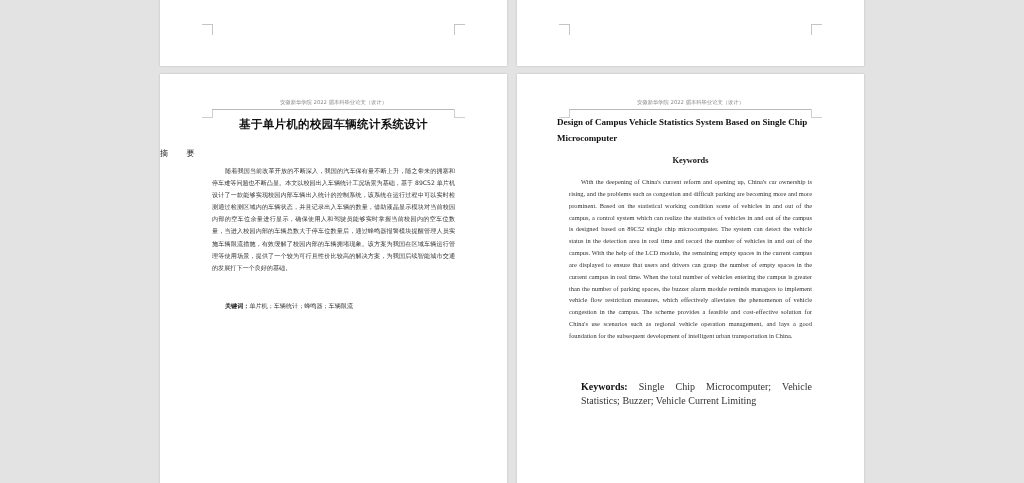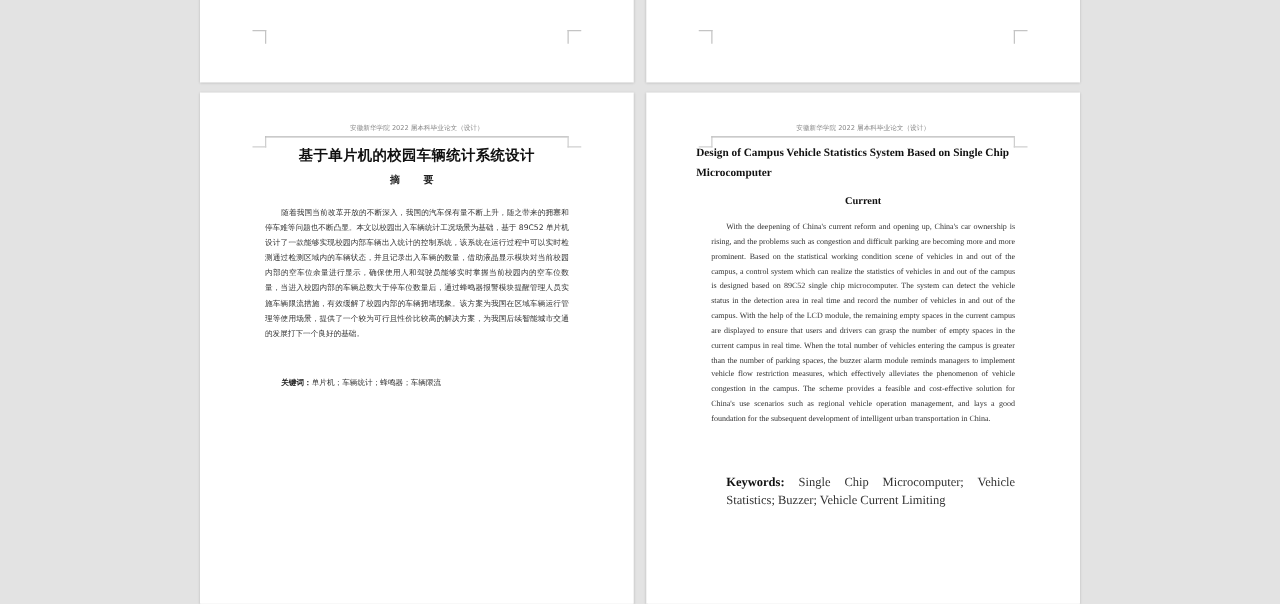--- a/index.html
+++ b/index.html
@@ -37,22 +37,22 @@
     .header-mark-l { position: absolute; left: 0; top: 14px; width: 10px; height: 8px; border-right: 1px solid #cfcfcf; border-bottom: 1px solid #cfcfcf; }
     .header-mark-r { position: absolute; right: 0; top: 14px; width: 10px; height: 8px; border-left: 1px solid #cfcfcf; border-bottom: 1px solid #cfcfcf; }
 
     
     .cn-title {
       position: absolute; left: 0; right: 0; top: 43px;
       text-align: center; font-weight: bold; font-size: 11.5px; color: #111;
       font-family: "DejaVu Sans", sans-serif; letter-spacing: 0.3px;
     }
     .cn-abstract-heading {
-      position: absolute; left: 0; right: 0; top: 64px;
-      text-align: center; font-weight: bold; font-size: 8px; color: #222;
+      position: absolute; left: 0; right: 0; top: 74px;
+      font-weight: normal; font-size: 8px; color: #222;
       font-family: "DejaVu Sans", sans-serif; letter-spacing: 8px;
     }
     .cn-body {
       position: absolute; left: 52px; right: 52px; top: 91px;
       font-size: 6.1px; line-height: 12.1px; color: #333;
       font-family: "DejaVu Sans", sans-serif; text-align: justify;
       text-indent: 13px; margin: 0;
     }
     .cn-keywords {
       position: absolute; left: 65px; right: 52px; top: 228px;
@@ -110,21 +110,21 @@
   </div>
 
   <div class="page main-right">
     <div class="header-area">
       <div class="header-text">安徽新华学院 2022 届本科毕业论文（设计）</div>
       <div class="header-mark-l"></div>
       <div class="header-rule"></div>
       <div class="header-mark-r"></div>
     </div>
     <div class="en-title">Design of Campus Vehicle Statistics System Based on Single Chip Microcomputer</div>
-    <div class="en-abstract-heading">Current</div>
+    <div class="en-abstract-heading">Keywords</div>
     <p class="en-body">With the deepening of China's current reform and opening up, China's car ownership is rising, and the problems such as congestion and difficult parking are becoming more and more prominent. Based on the statistical working condition scene of vehicles in and out of the campus, a control system which can realize the statistics of vehicles in and out of the campus is designed based on 89C52 single chip microcomputer. The system can detect the vehicle status in the detection area in real time and record the number of vehicles in and out of the campus. With the help of the LCD module, the remaining empty spaces in the current campus are displayed to ensure that users and drivers can grasp the number of empty spaces in the current campus in real time. When the total number of vehicles entering the campus is greater than the number of parking spaces, the buzzer alarm module reminds managers to implement vehicle flow restriction measures, which effectively alleviates the phenomenon of vehicle congestion in the campus. The scheme provides a feasible and cost-effective solution for China's use scenarios such as regional vehicle operation management, and lays a good foundation for the subsequent development of intelligent urban transportation in China.</p>
     <div class="en-keywords">
       <span class="kw-label">Keywords:</span>
       <span>Single Chip Microcomputer; Vehicle Statistics; Buzzer; Vehicle Current Limiting</span>
     </div>
   </div>
 
 </div>
 
 </body></html>

